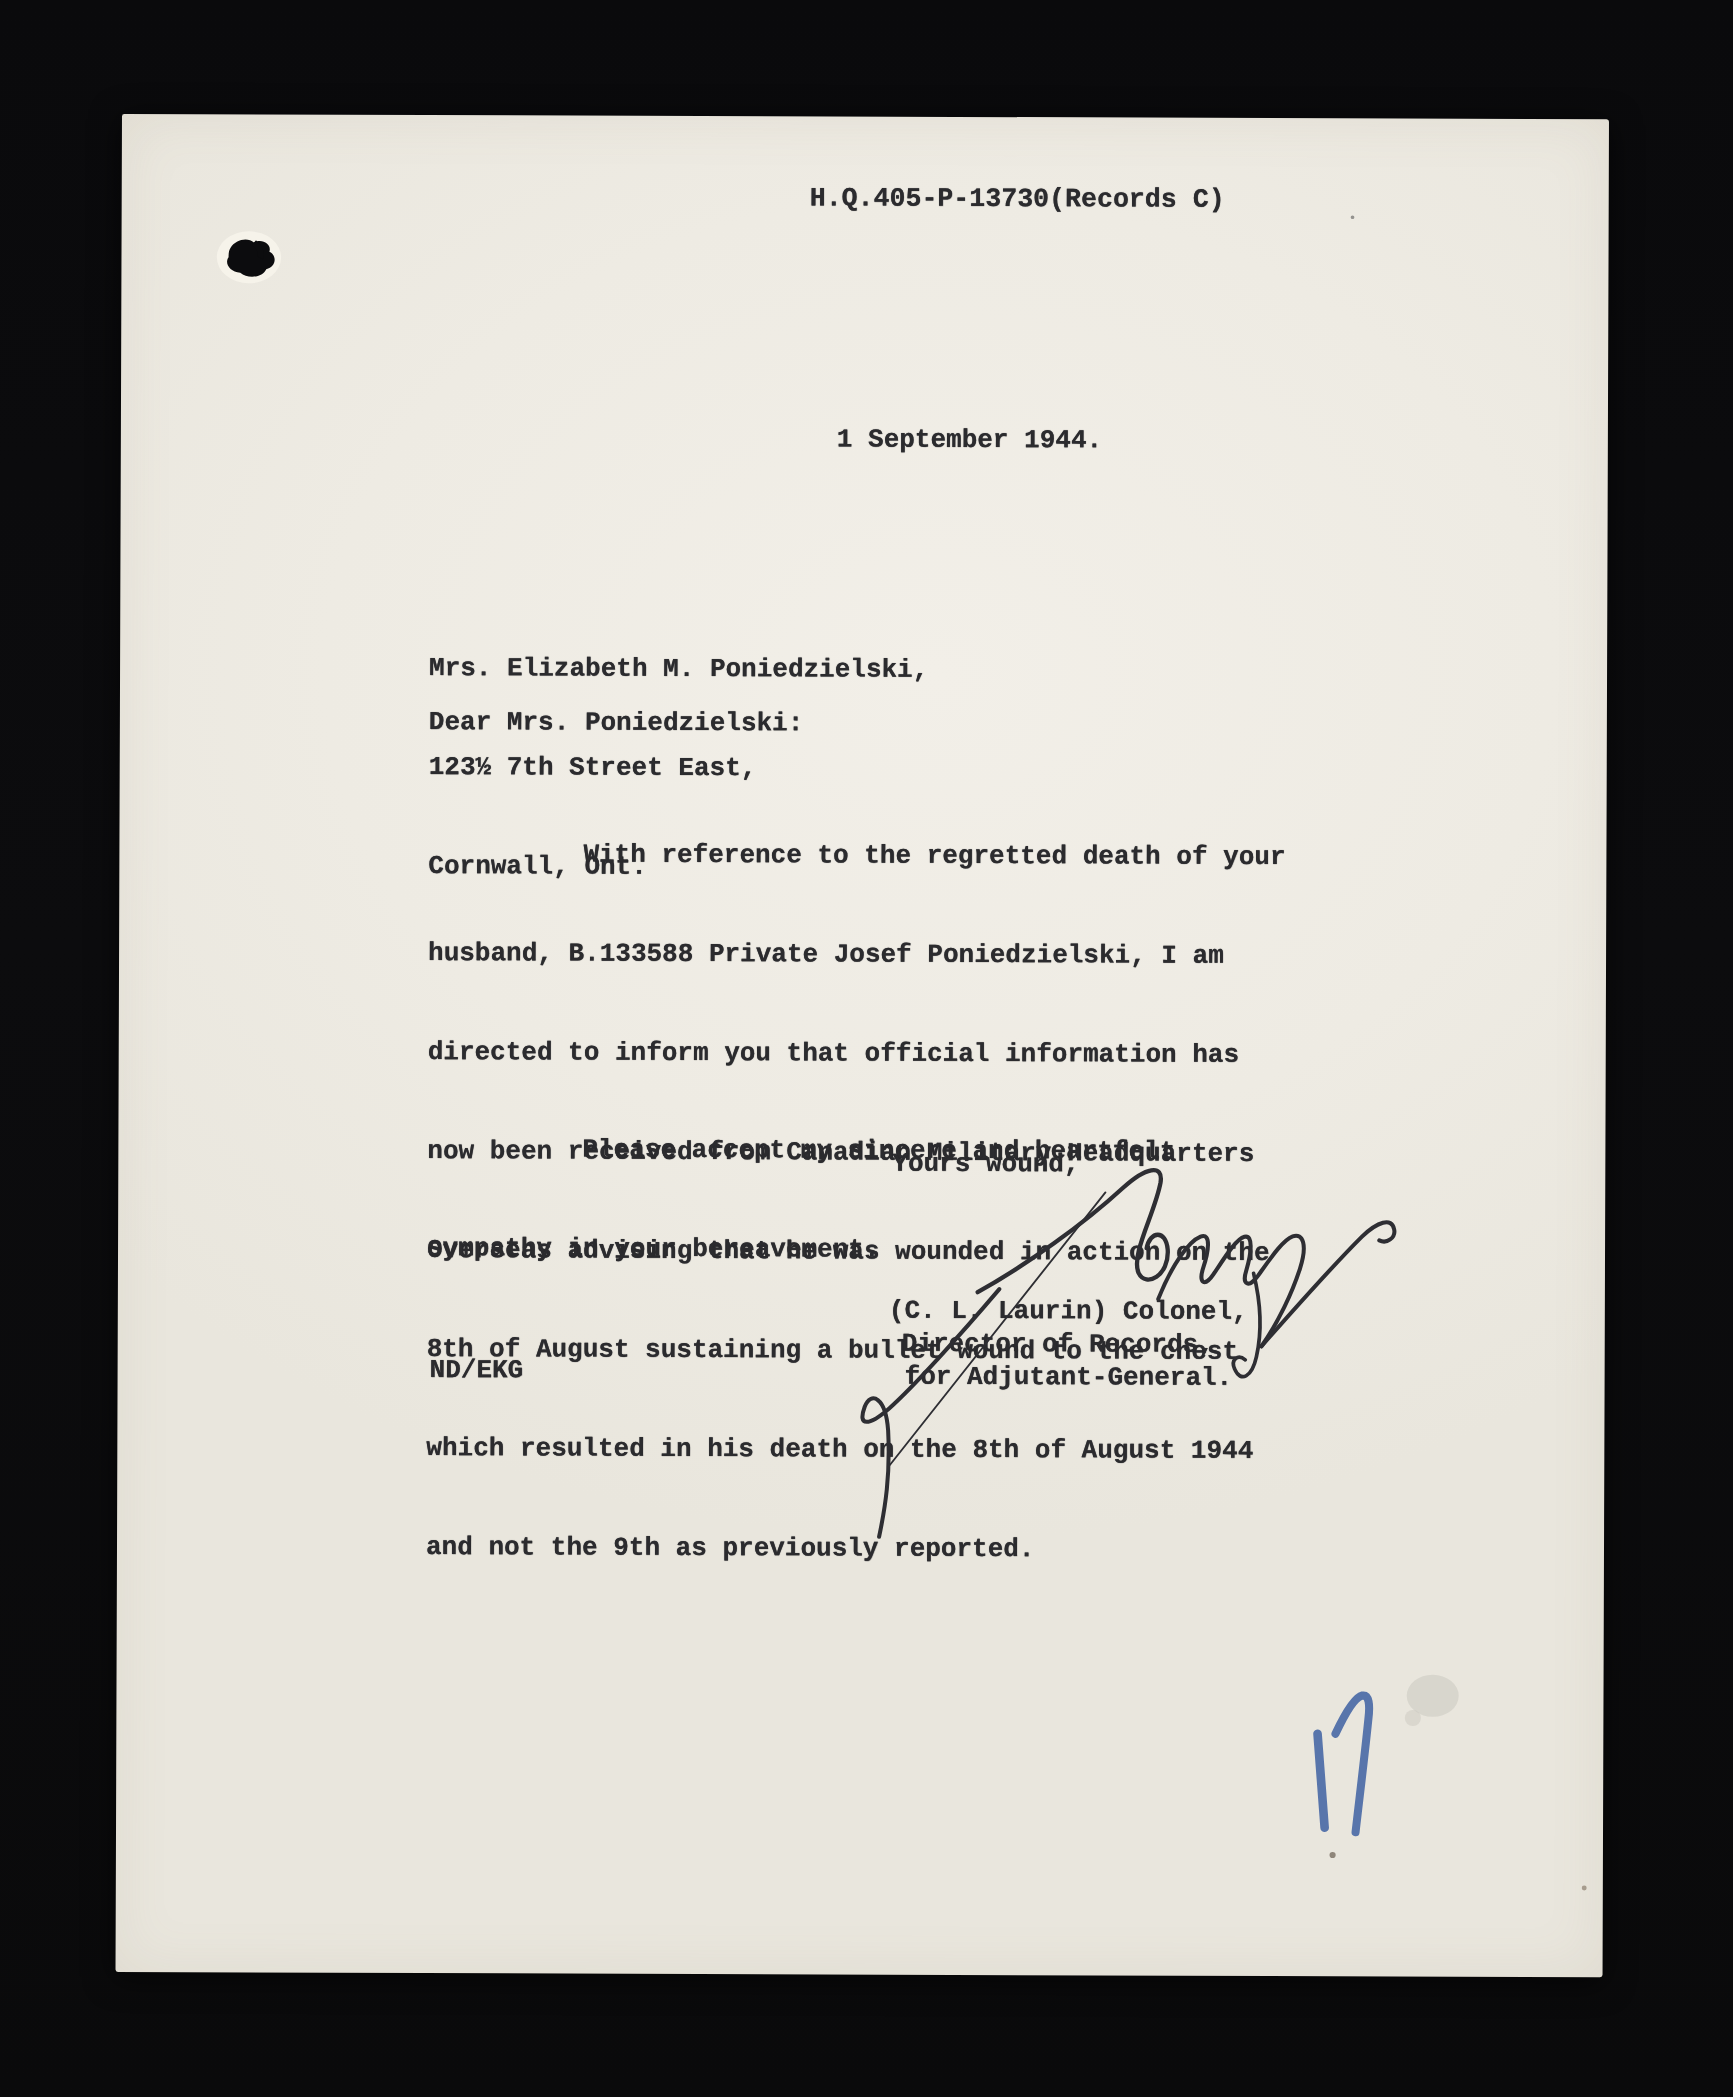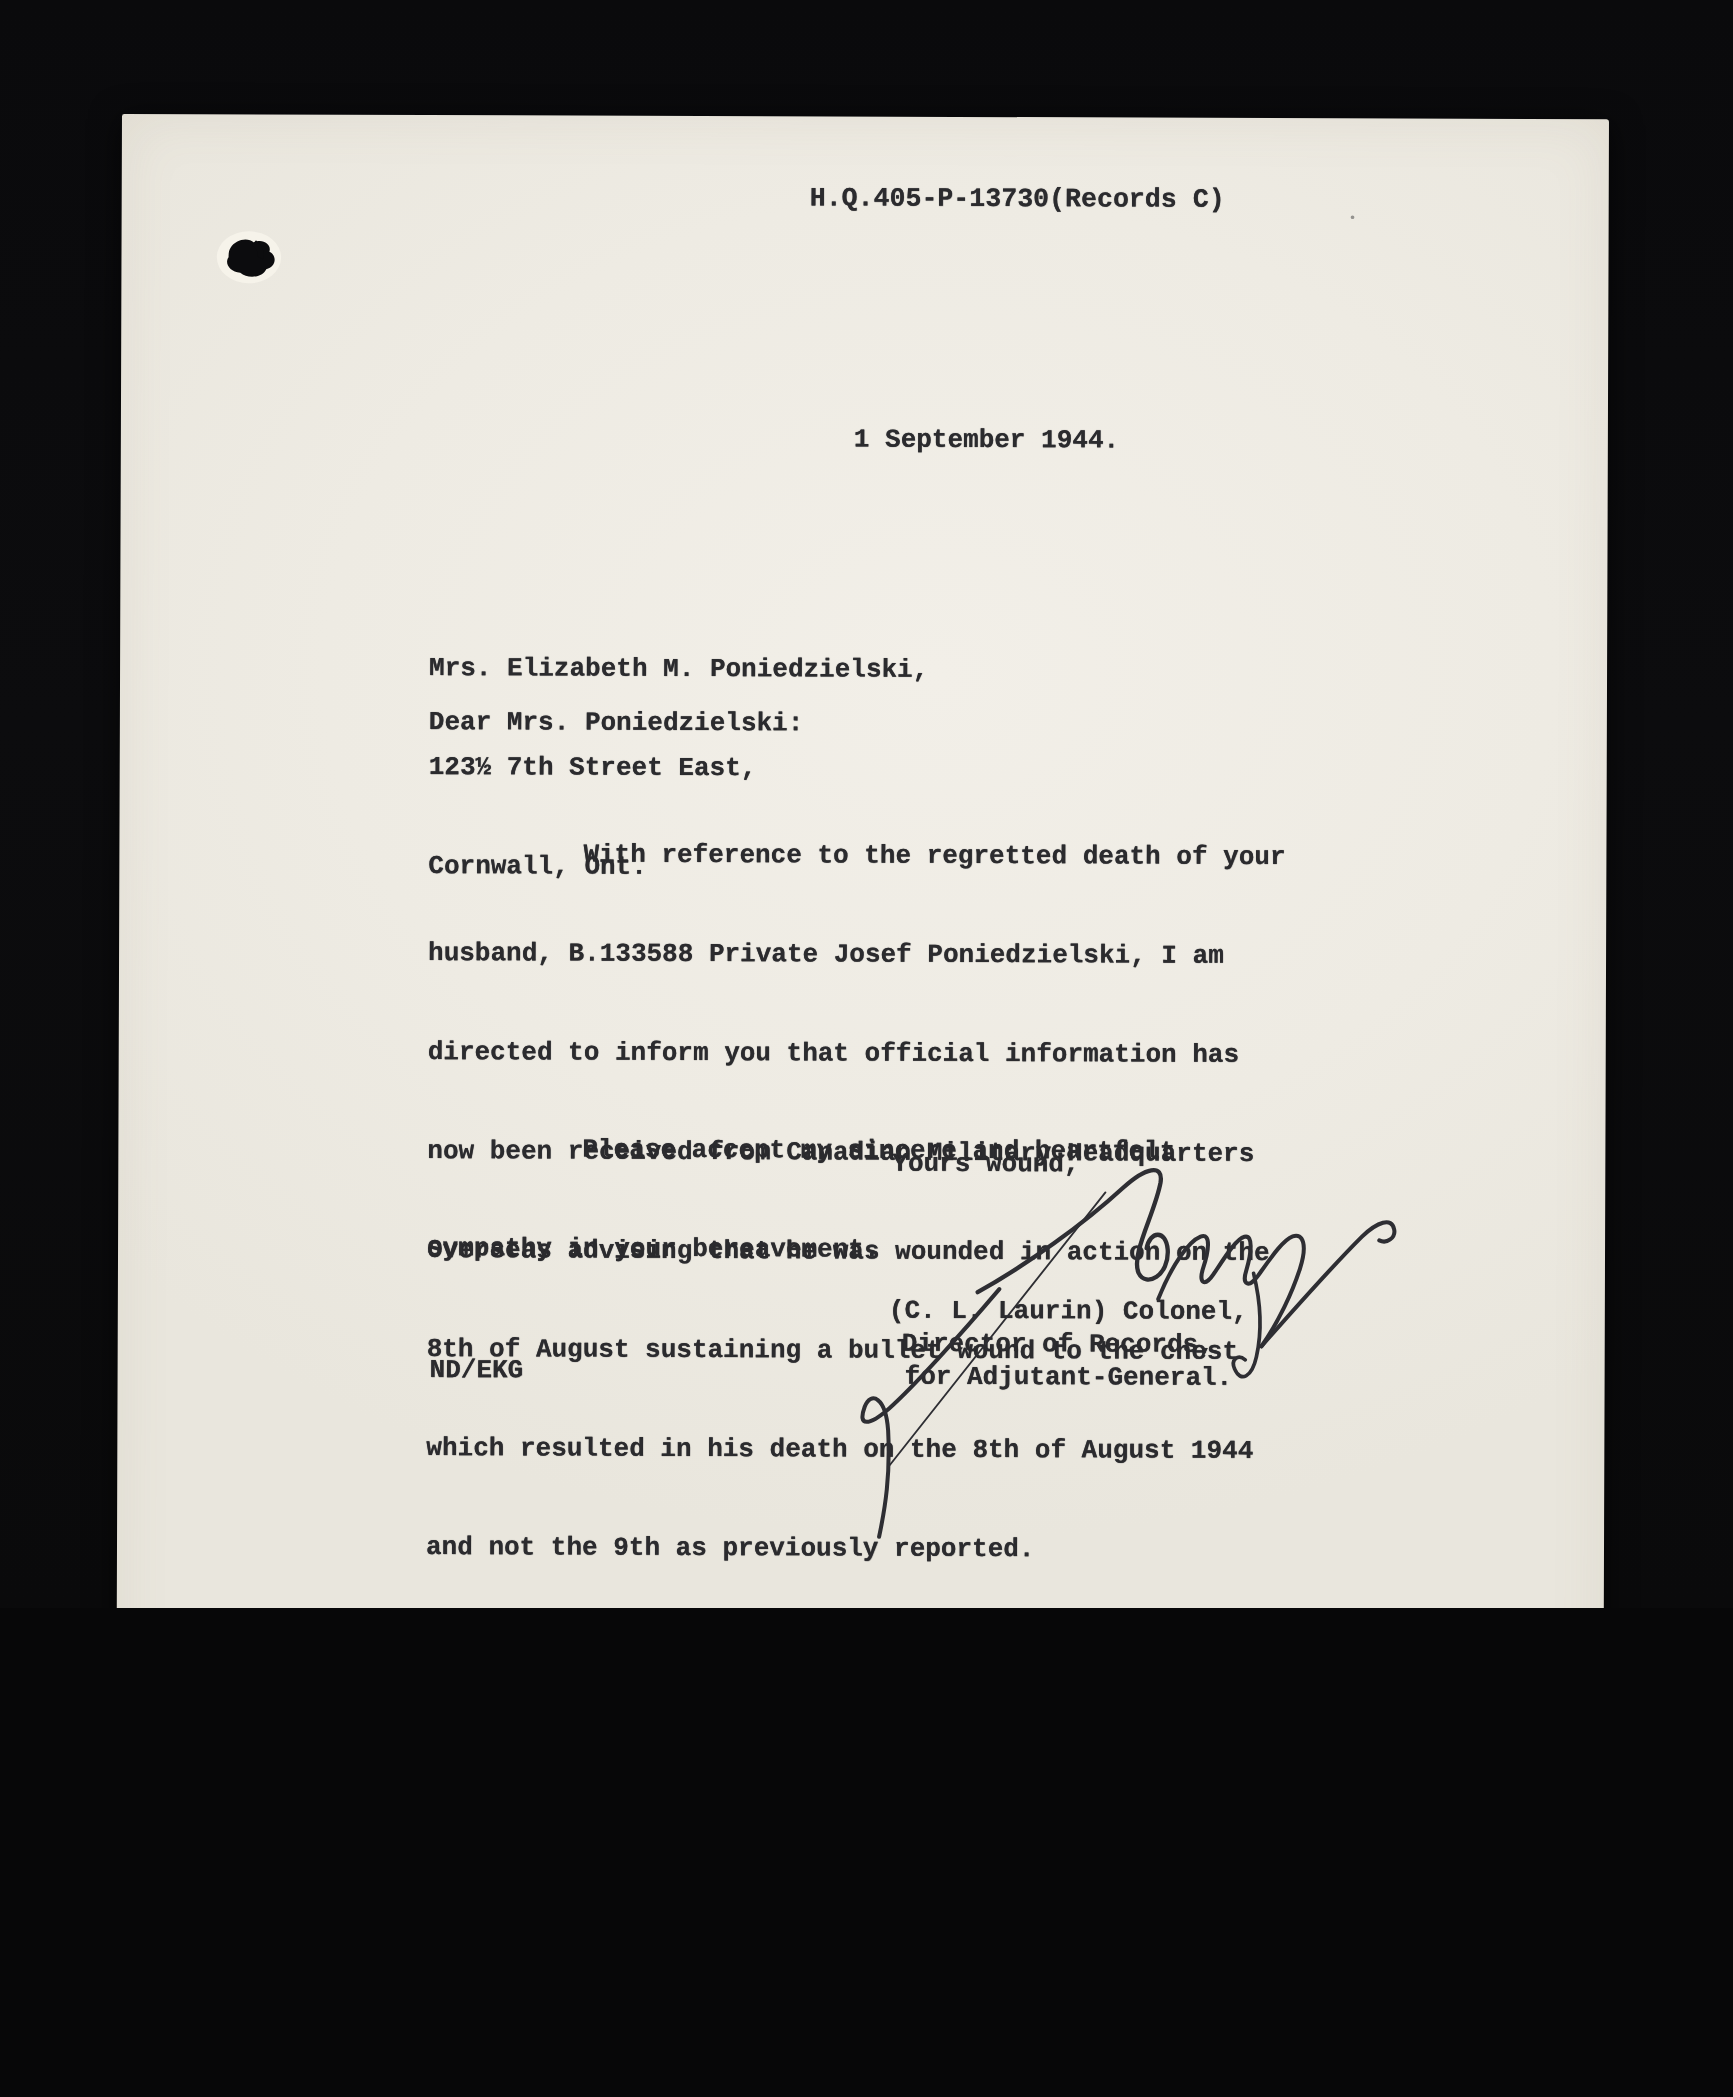--- a/index.html
+++ b/index.html
@@ -1,18 +1,18 @@
 <!DOCTYPE html>
 <html style="font-size:10px"><head>
 <meta charset="utf-8">
 <style>
   html,body{margin:0;padding:0;background:#070708;}
   .scene{
     position:relative;
-    width:1734px;height:1608px;
+    width:1734px;height:2097px;
     background:
       linear-gradient(180deg,#0a0a0c 0%,#0c0c0e 45%,#0a0a0b 100%);
     overflow:hidden;
     font-family:"Liberation Mono","DejaVu Sans Mono",monospace;
   }
   .paper{
     position:absolute;
     left:122px;top:114px;
     width:1487px;height:1858px;
     background:
@@ -26,21 +26,21 @@
     position:absolute;
     color:#2b2b2e;
     font-weight:700;
     font-size:26px;
     line-height:33px;
     letter-spacing:0px;
     white-space:pre;
     text-shadow:0 0 0.8px rgba(40,40,45,.75), 0.3px 0.3px 0 rgba(40,40,45,.25);
   }
   .ref{left:688px;top:66px;font-size:26.6px;}
-  .date{left:733px;top:307px;}
+  .date{left:716px;top:307px;}
   .address{left:309px;top:471px;}
   .salutation{left:309px;top:591px;}
   .para1{left:309px;top:657px;}
   .para2{left:309px;top:952px;}
   .bodyline.indent{padding-left:155px;}
   .closing{left:774px;top:1031px;}
   .sig1{left:771px;top:1178px;}
   .sig2{left:784px;top:1211px;}
   .sig3{left:787px;top:1244px;}
   .initials{left:312px;top:1239px;text-align:right;}

